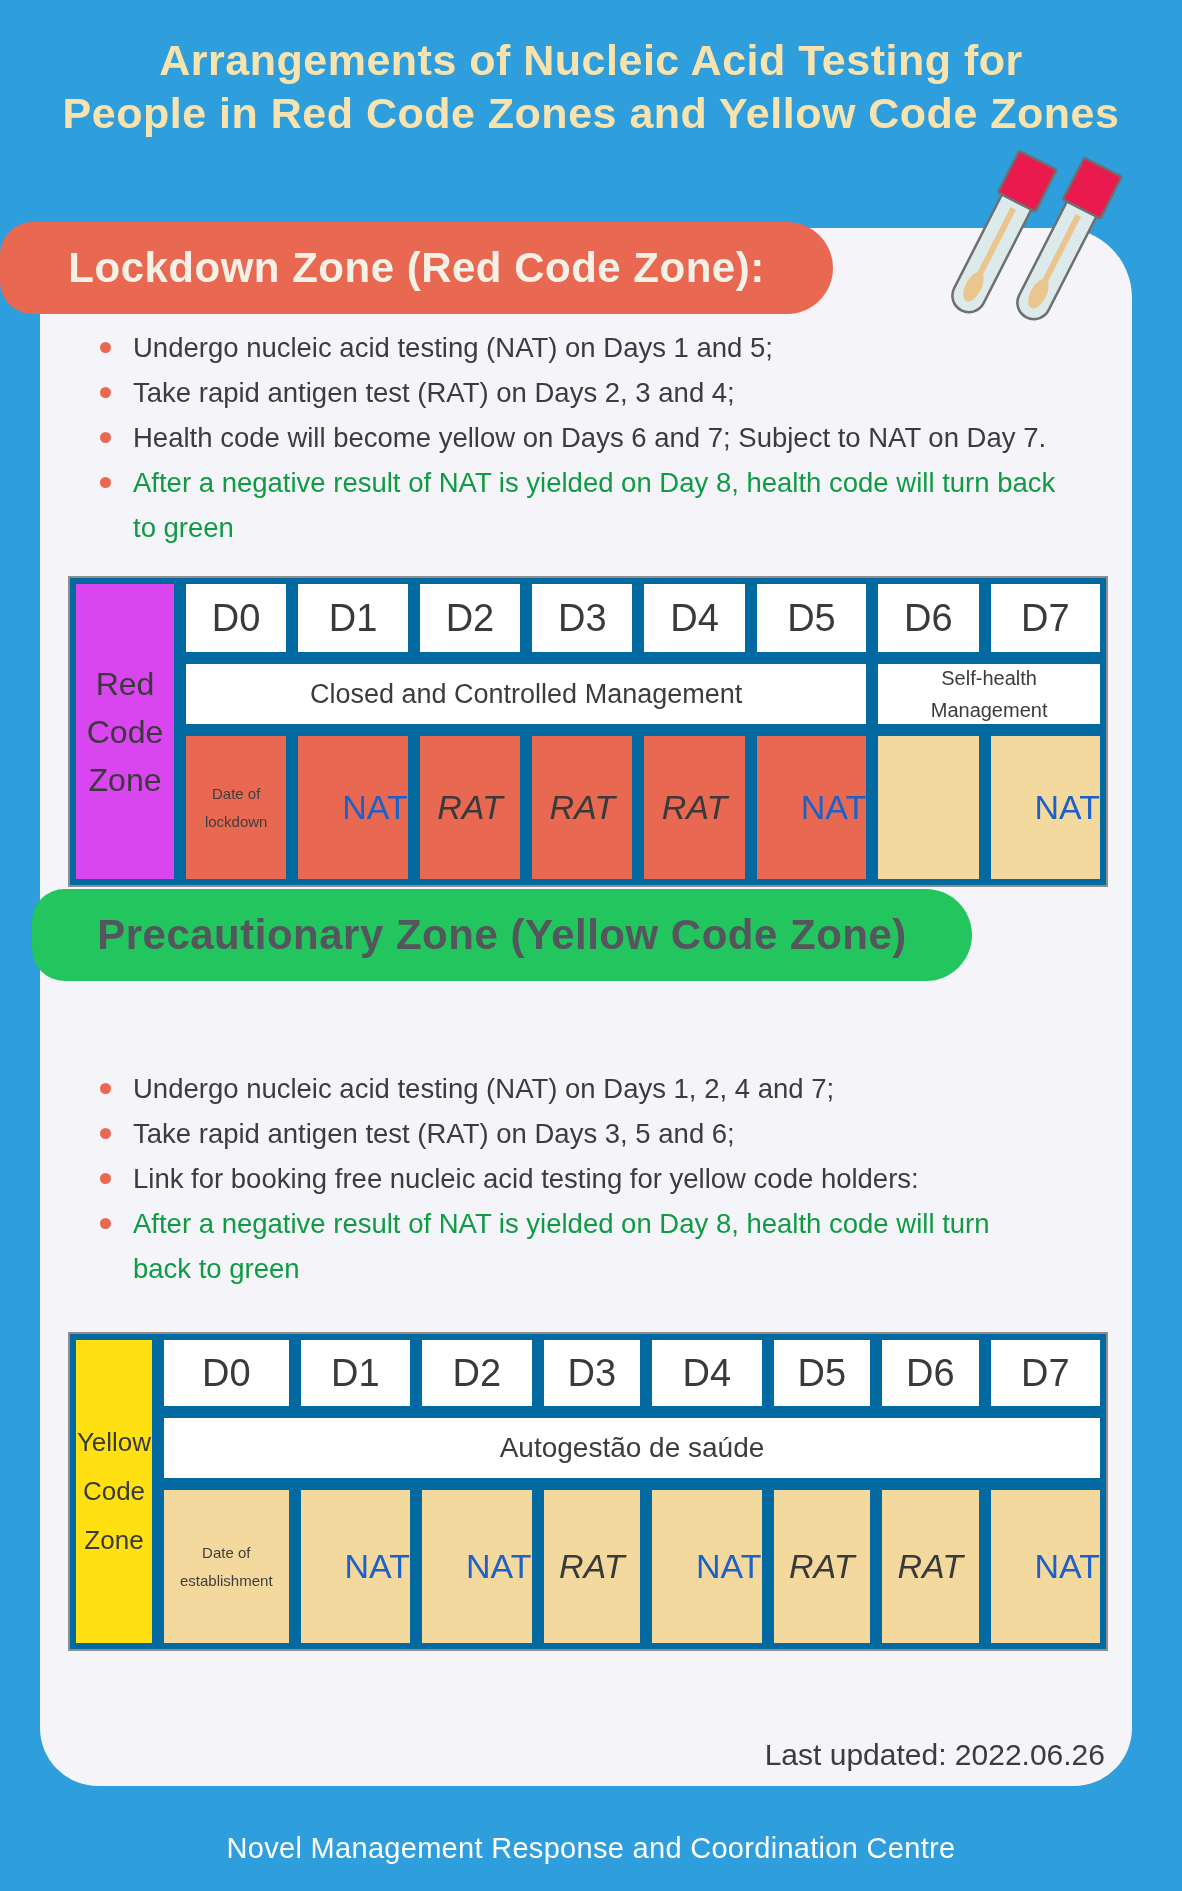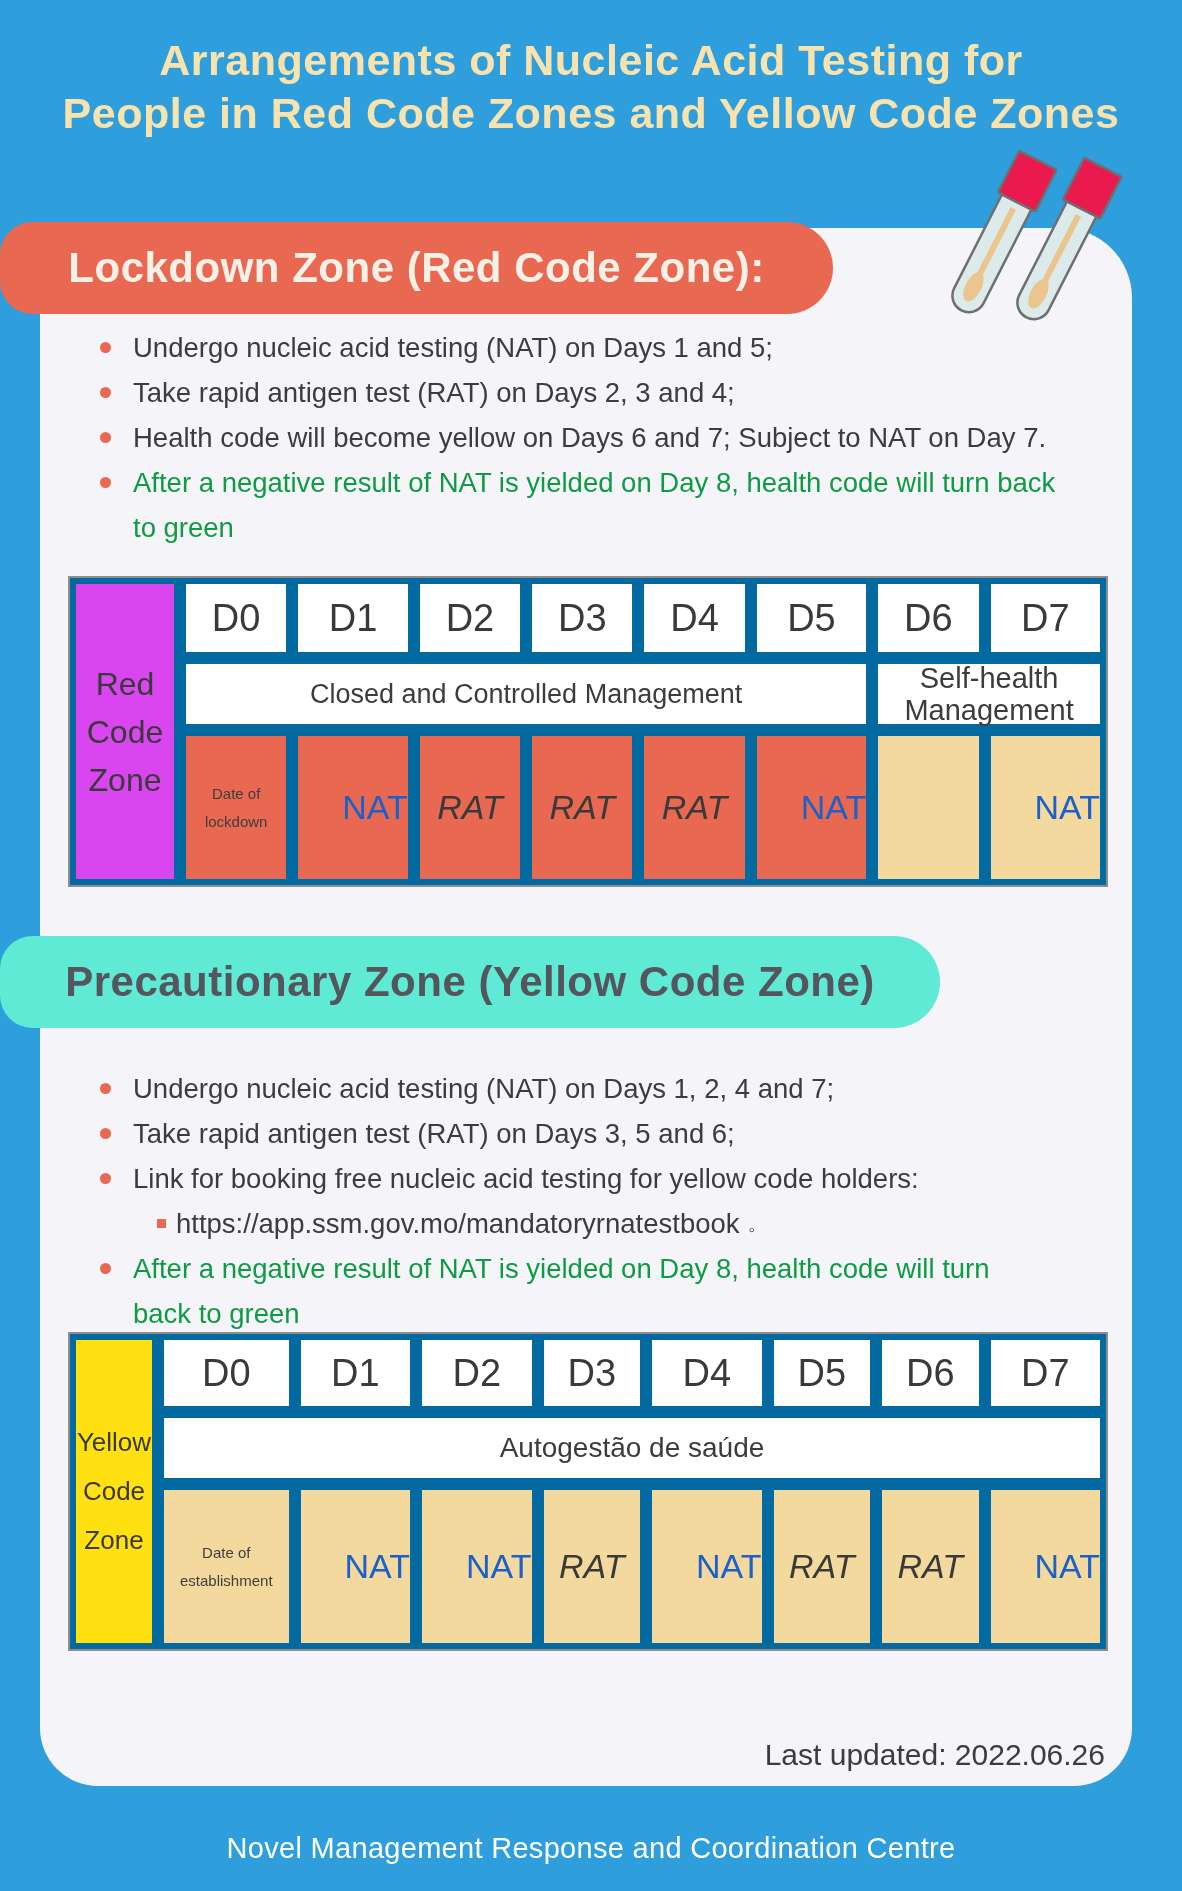--- a/index.html
+++ b/index.html
@@ -21,22 +21,23 @@
   
   .banner{
     position:absolute;left:0;height:92px;display:flex;align-items:center;justify-content:center;
     font-size:42px;font-weight:bold;letter-spacing:0.5px;
   }
   .banner.red{
     top:222px;width:833px;background:#E86852;color:#F5F1E6;
     border-radius:34px 48px 48px 34px;
   }
   .banner.yellow{
-    top:936px;width:940px;background:#5eead4;color:#55555D;
+    top:889px;width:940px;background:#22c55e;color:#55555D;
     border-radius:34px 48px 48px 34px;
+    margin-left:32px;
   }
   
   .tubes{position:absolute;left:945px;top:110px;}
   
   .bullets{position:absolute;left:100px;width:1000px;}
   .bullets.s1{top:325px;}
   .bullets.s2{top:1066px;}
   .bullet-row{display:flex;align-items:flex-start;font-size:27.5px;line-height:45px;color:#3C3C3C;}
   .dot{flex:0 0 11px;width:11px;height:11px;border-radius:50%;background:#E86852;margin:17px 22px 0 0;}
   .bullet-row.green{color:#0F9B44;}
@@ -54,21 +55,21 @@
   .cell{
     border:6px solid #0369a1;display:flex;align-items:center;justify-content:center;
     text-align:center;box-sizing:border-box;background:#FFFFFF;
   }
   .zonecol{grid-row:1/4;flex-direction:column;font-size:32px;color:#3A3A3A;line-height:48px;}
   .ztable.red .zonecol{background:#d946ef;}
   .ztable.yellow .zonecol{background:#FFE011;font-size:26px;line-height:49px;}
   .dayhead{font-size:38px;color:#3A3A3A;}
   .mgmt{font-size:27px;color:#3C3C3C;}
   .mgmt.closed{grid-column:2/8;}
-  .mgmt.selfhealth{grid-column:8/10;font-size:29px;line-height:32px;padding:0 38px;}
+  .mgmt.selfhealth{grid-column:8/10;font-size:20px;line-height:32px;padding:0 38px;}
   .mgmt.auto{grid-column:2/10;font-size:28px;}
   .data{font-size:34px;}
   .data.redbg{background:#E86852;}
   .data.creambg{background:#F3D99E;}
   .data.nat{color:#1D60C8;padding-left:44px;}
   .data.rat{color:#3A3A3A;font-style:italic;}
   .data.datecell{font-size:15px;color:#3E3E3E;line-height:28px;padding:0 16px;}
   
   .last-updated{
     position:absolute;top:1738px;right:77px;font-size:30px;color:#3C3C3C;
@@ -169,25 +170,20 @@
       <span>Undergo nucleic acid testing (NAT) on Days 1, 2, 4 and 7;</span>
     </div>
     <div class="bullet-row">
       <span class="dot"></span>
       <span>Take rapid antigen test (RAT) on Days 3, 5 and 6;</span>
     </div>
     <div class="bullet-row">
       <span class="dot"></span>
       <span>Link for booking free nucleic acid testing for yellow code holders:</span>
     </div>
-    <div class="bullet-row sub">
-      <span class="sqmark"></span>
-      <span>https://app.ssm.gov.mo/mandatoryrnatestbook</span>
-      <span class="cjk-period">。</span>
-    </div>
     <div class="bullet-row green">
       <span class="dot"></span>
       <span>After a negative result of NAT is yielded on Day 8, health code will turn</span>
     </div>
     <div class="bullet-row green cont">
       <span>back to green</span>
     </div>
   </div>
 
   <div class="ztable yellow">

